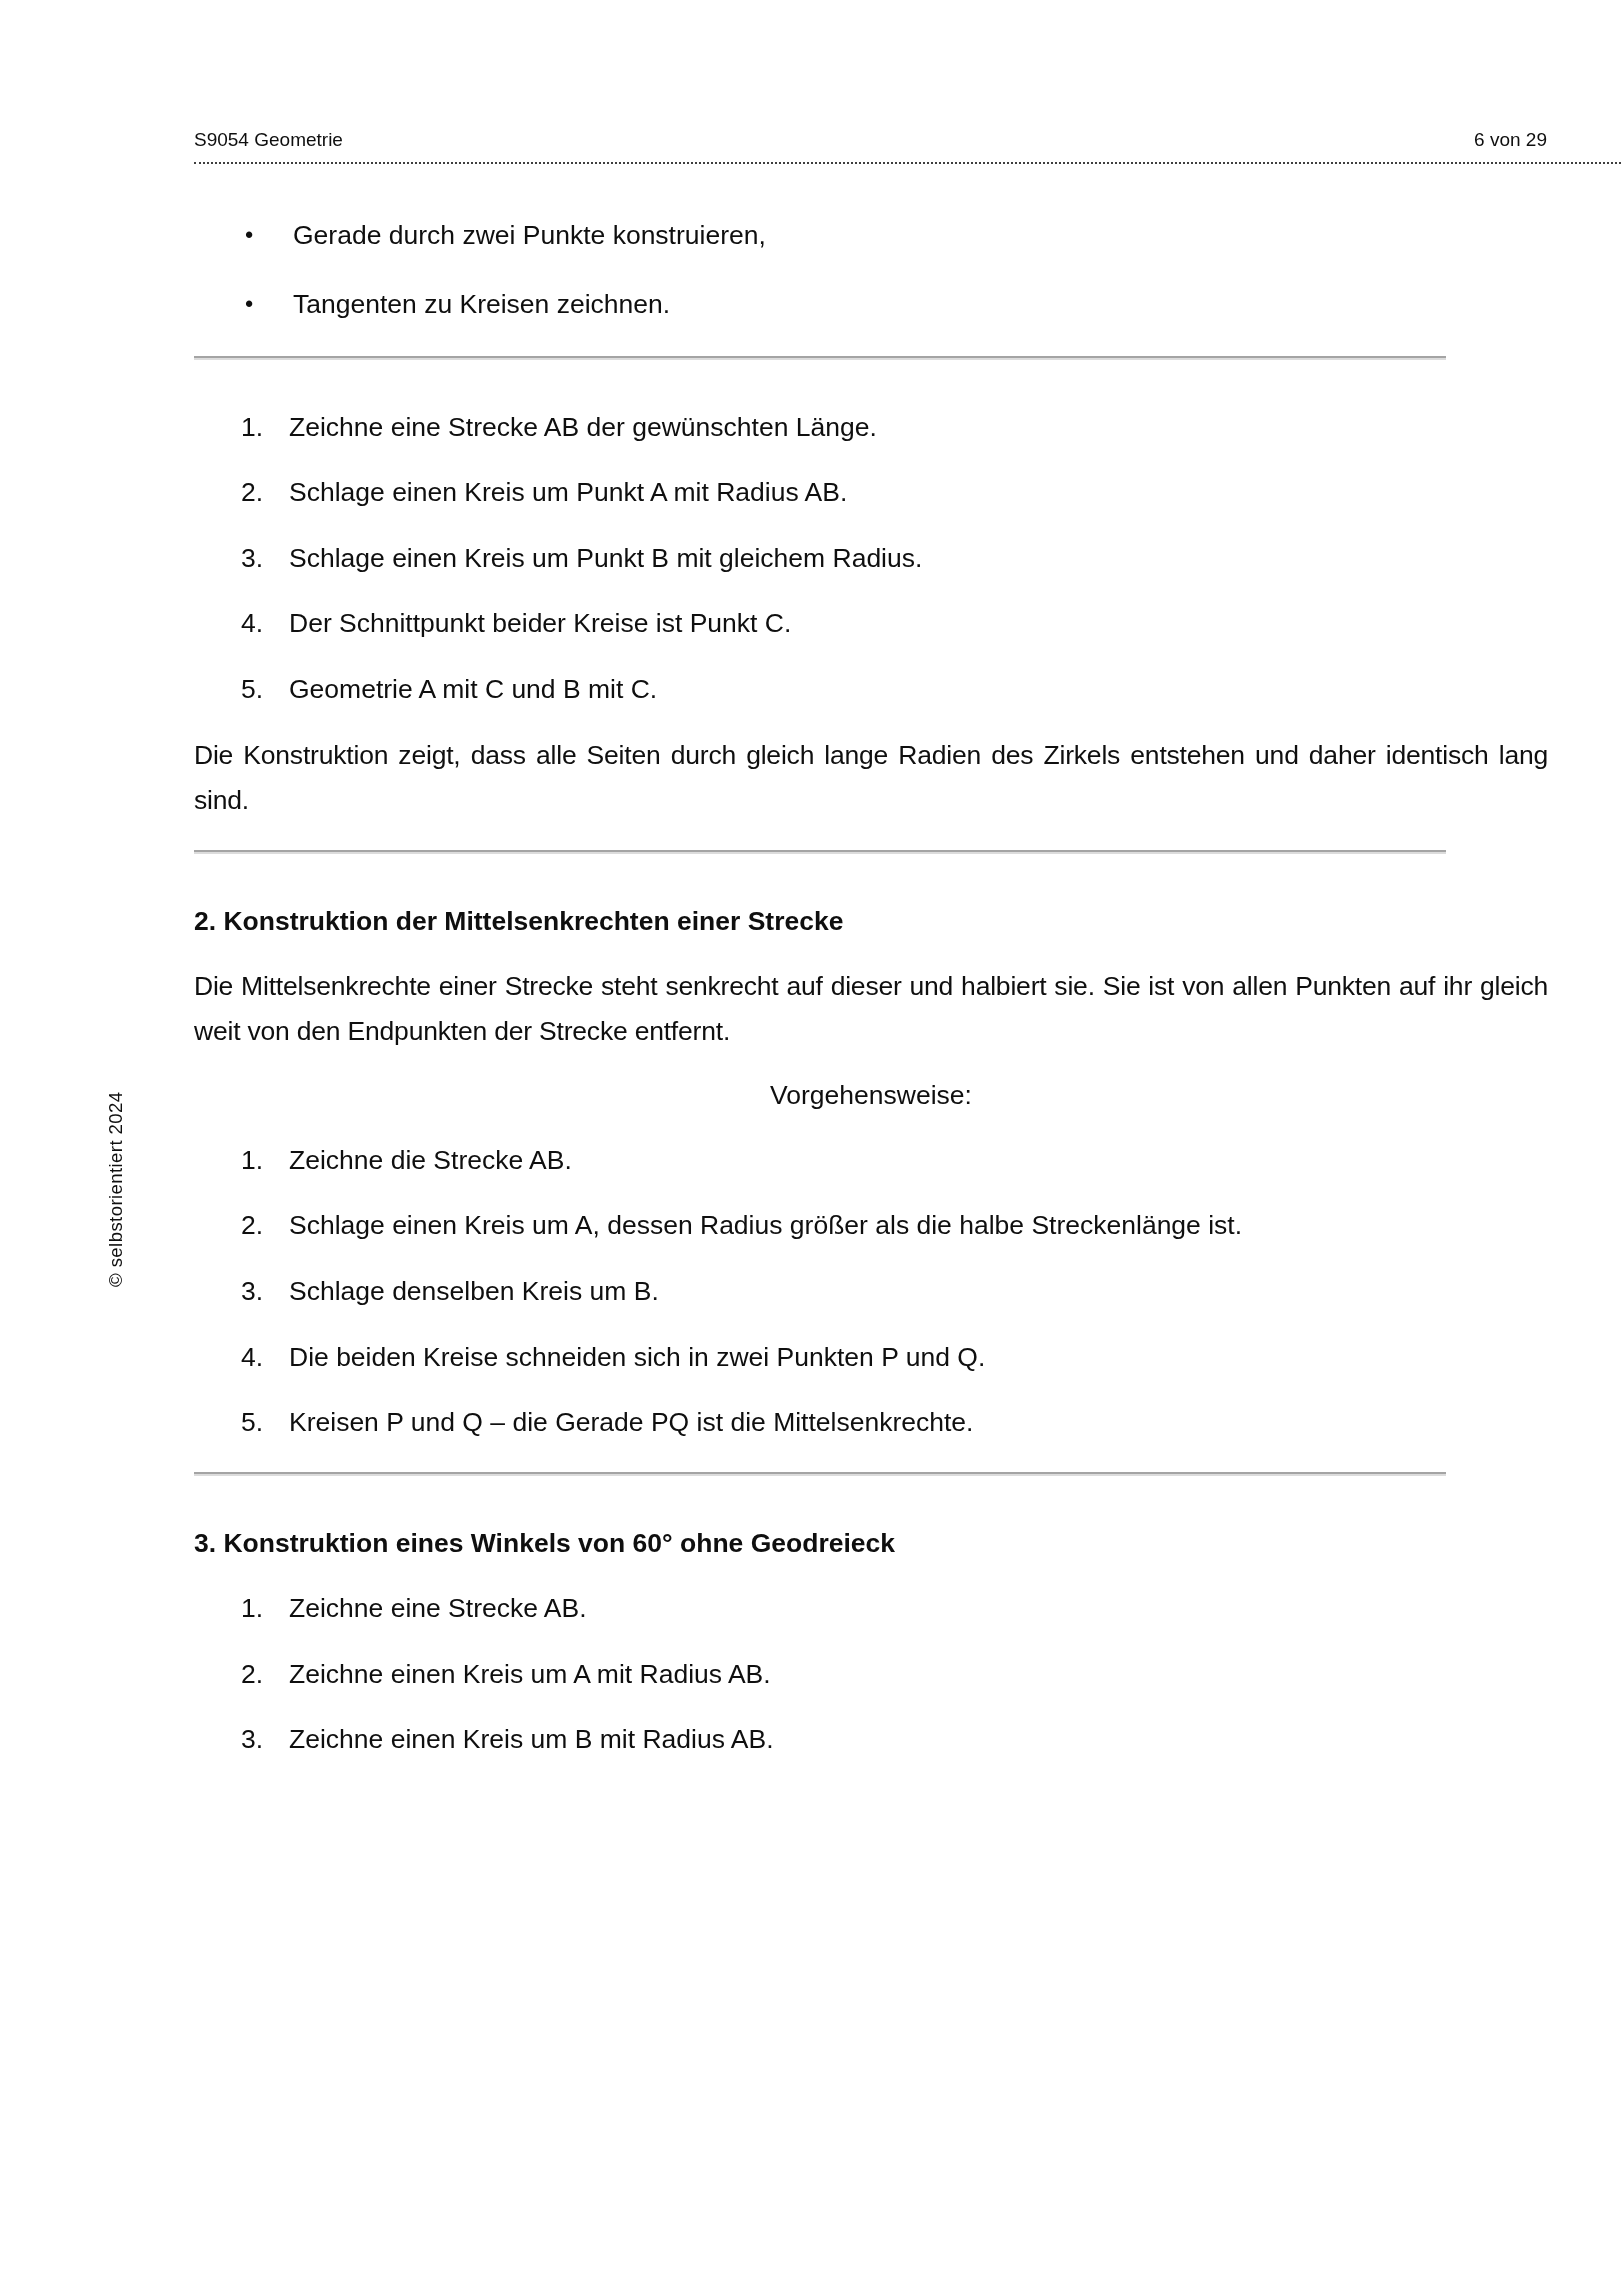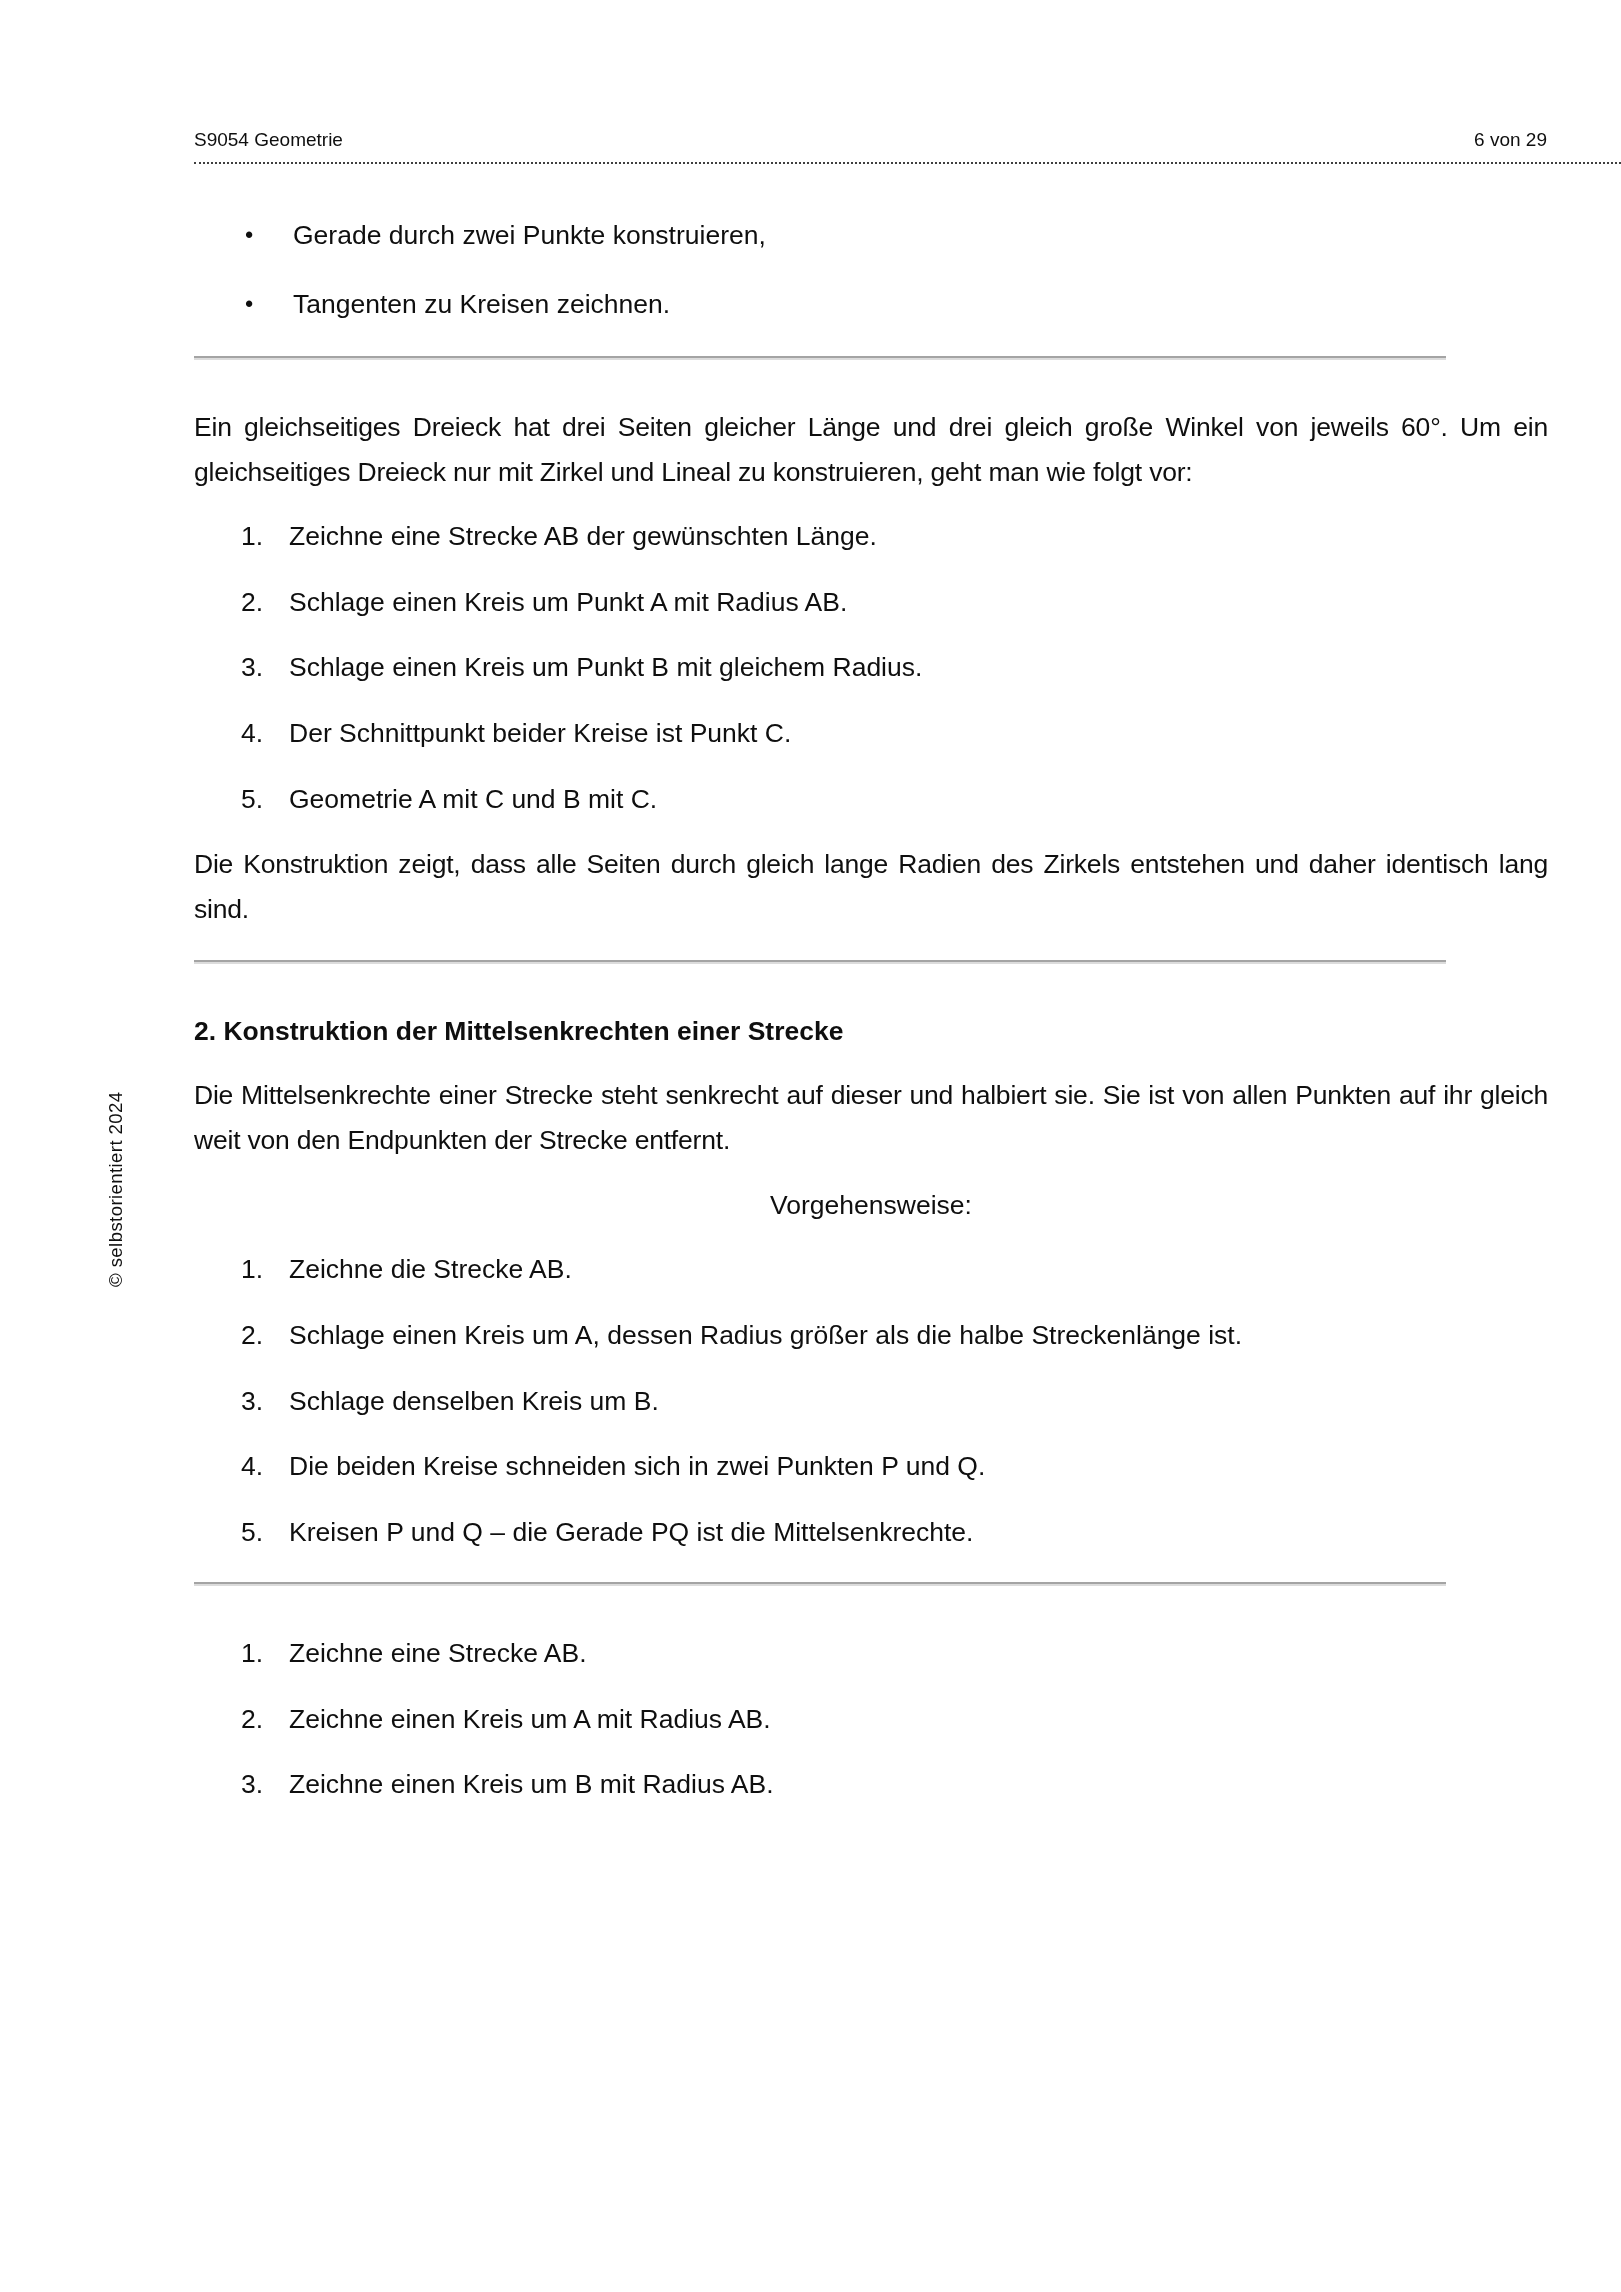--- a/index.html
+++ b/index.html
@@ -105,21 +105,20 @@
     </div>
     <div class="b-item">
       <span class="dot">•</span>
       <span class="txt">Tangenten zu Kreisen zeichnen.</span>
     </div>
   </div>
 
   <hr class="rule first">
 
 
-  <p>Ein gleichseitiges Dreieck hat drei Seiten gleicher Länge und drei gleich große Winkel von jeweils 60°. Um ein gleichseitiges Dreieck nur mit Zirkel und Lineal zu konstruieren, geht man wie folgt vor:</p>
 
   <div class="steps">
     <div class="step">
       <span class="num">1.</span>
       <span class="txt">Zeichne eine Strecke AB der gewünschten Länge.</span>
     </div>
     <div class="step">
       <span class="num">2.</span>
       <span class="txt">Schlage einen Kreis um Punkt A mit Radius AB.</span>
     </div>
@@ -163,20 +162,21 @@
       <span class="txt">Die beiden Kreise schneiden sich in zwei Punkten P und Q.</span>
     </div>
     <div class="step">
       <span class="num">5.</span>
       <span class="txt">Kreisen P und Q – die Gerade PQ ist die Mittelsenkrechte.</span>
     </div>
   </div>
 
   <hr class="rule">
 
+  <h3>3. Konstruktion eines Winkels von 60° ohne Geodreieck</h3>
 
   <div class="steps">
     <div class="step">
       <span class="num">1.</span>
       <span class="txt">Zeichne eine Strecke AB.</span>
     </div>
     <div class="step">
       <span class="num">2.</span>
       <span class="txt">Zeichne einen Kreis um A mit Radius AB.</span>
     </div>

